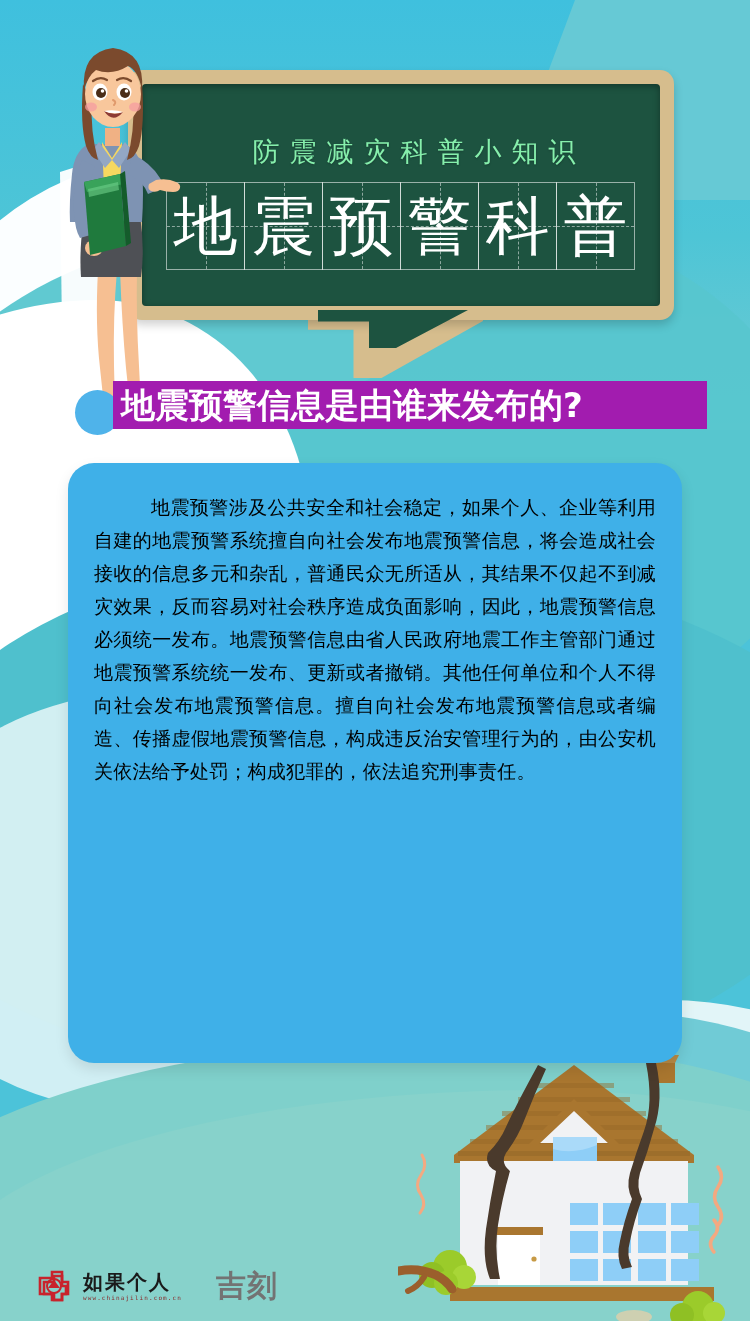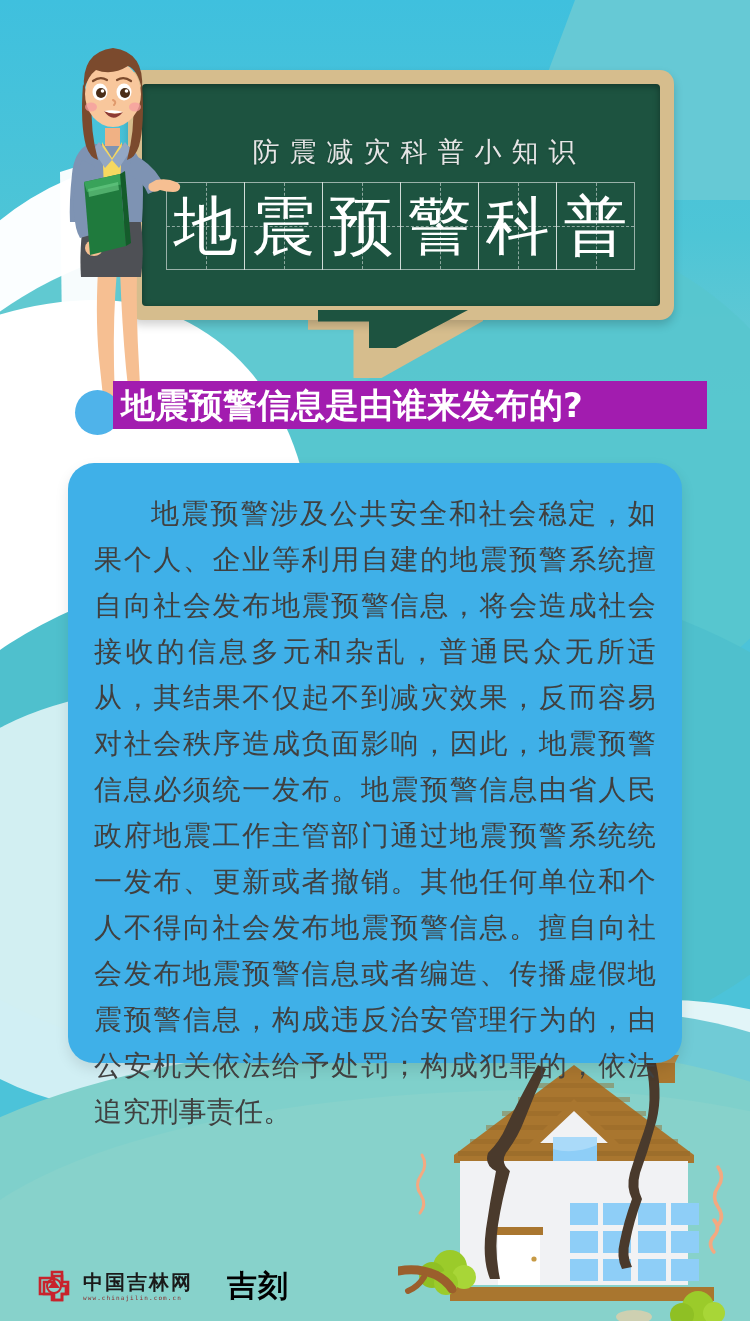--- a/index.html
+++ b/index.html
@@ -96,21 +96,21 @@
     clip-path:polygon(0 0, 100% 0, 100% 8%, 42% 100%, 26% 100%, 26% 22%, 0 22%);
     filter:drop-shadow(0 4px 5px rgba(0,0,0,.15));
   }
   .board-tail-green {
     position:absolute; left:190px; top:240px; width:150px; height:38px;
     background:#1d5340;
     clip-path:polygon(0 0, 100% 0, 52% 100%, 34% 100%, 34% 30%, 0 30%);
   }
   .board-subtitle {
     position:absolute; left:0; right:0; top:50px;
-    text-align:center; color:#e5e5e5;
+    text-align:center; color:#86efac;
     font-size:27px; letter-spacing:10px; font-weight:400;
     font-family:"DejaVu Sans","Liberation Sans",sans-serif;
     text-shadow:0 1px 2px rgba(0,0,0,.25);
     margin-left:36px;
   }
   .board-main {
     position:absolute; left:24px; right:24px; top:98px;
     display:flex; justify-content:center; gap:0;
   }
   .grid-cell {
@@ -150,23 +150,23 @@
   }
 
   
   .body-card {
     position:absolute; left:68px; top:463px; width:614px; height:600px;
     background:#3fb0e8; border-radius:26px; z-index:7;
     box-shadow:0 6px 14px rgba(0,0,0,.10);
     padding:28px 26px 24px 26px;
   }
   .body-text {
-    color:#404040;
-    font-size:28px;
-    line-height:46px;
+    color:#000000;
+    font-size:19px;
+    line-height:33px;
     text-align:justify;
     text-indent:57px;
     font-family:"DejaVu Sans","Liberation Sans",sans-serif;
     letter-spacing:0.2px;
   }
 
   
   .house { position:absolute; left:398px; top:1055px; width:352px; height:266px; z-index:6; }
 
   
@@ -179,21 +179,21 @@
     font-size:20px; color:#1a1a1a; letter-spacing:2px; font-weight:bold;
     font-family:"DejaVu Serif","Liberation Serif",serif;
   }
   .logo-jl .url {
     font-size:6px; color:#8a2a2a; letter-spacing:1.1px; margin-top:3px;
     font-family:"DejaVu Sans Mono","Liberation Mono",monospace;
   }
   .logo-jike { position:relative; width:74px; height:36px; }
   .logo-jike .jk-text {
     position:absolute; left:0; top:-2px;
-    font-size:30px; font-weight:bold; color:#000000; letter-spacing:1px;
+    font-size:30px; font-weight:bold; color:#737373; letter-spacing:1px;
     font-family:"DejaVu Sans","Liberation Sans",sans-serif;
   }
 </style>
 </head>
 <body>
 
 <div class="poster">
 
   <div class="bg-layer bg-base"></div>
   <div class="bg-blue-strip"></div>
@@ -387,21 +387,21 @@
         <svg viewBox="0 0 40 40" width="40" height="40" aria-hidden="true">
           <g stroke="#c8232c" stroke-width="2.6" fill="none">
             <path d="M6 12 h12 v-6 h10 v10 h6 v12 h-6 v6 h-10 v-6 h-12z"></path>
             <path d="M10 16 h10 v-6 h8 v10 h4 v8 h-4 v6 h-8 v-6 h-10z"></path>
           </g>
           <circle cx="20" cy="20" r="7" fill="none" stroke="#c8232c" stroke-width="2"></circle>
           <path d="M14 22 l6 -8 l6 8z" fill="#c8232c"></path>
         </svg>
       </div>
       <div class="words">
-        <div class="cn">中国吉林网</div>
+        <div class="cn">如果个人</div>
         <div class="url">www.chinajilin.com.cn</div>
       </div>
     </div>
 
     <div class="logo-jike">
       <div class="jk-text">吉刻</div>
     </div>
 
   </div>
 

